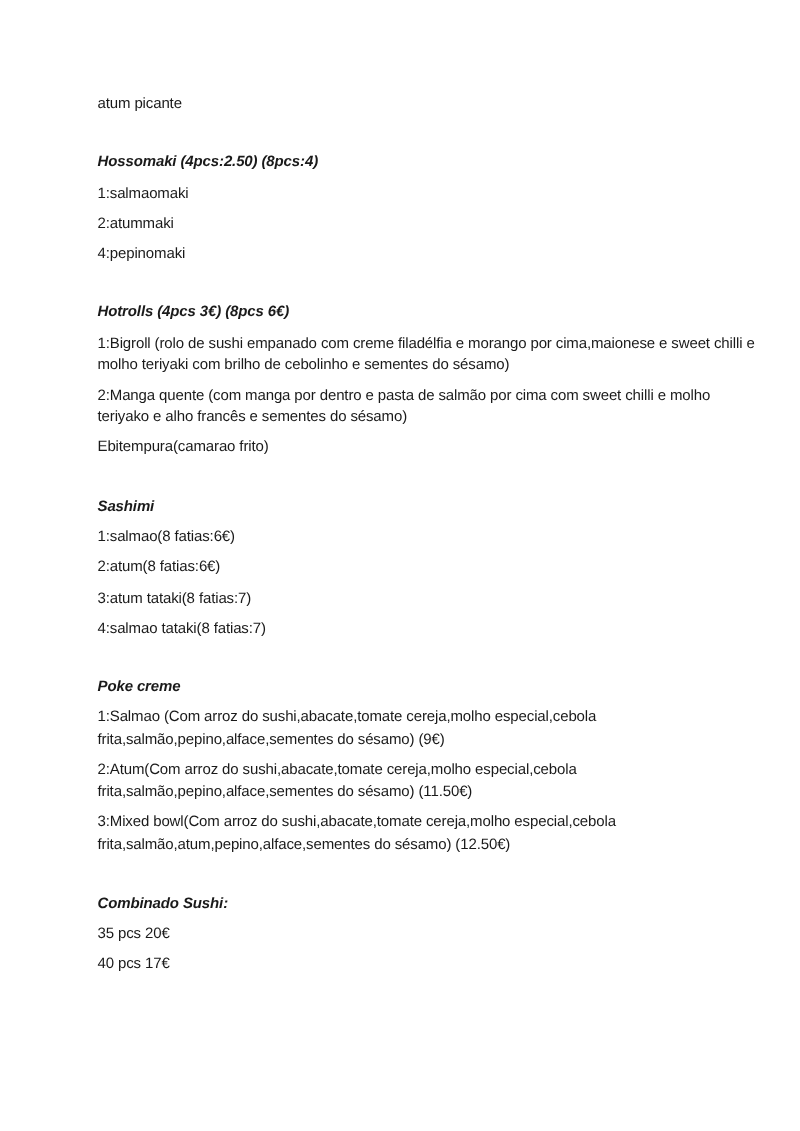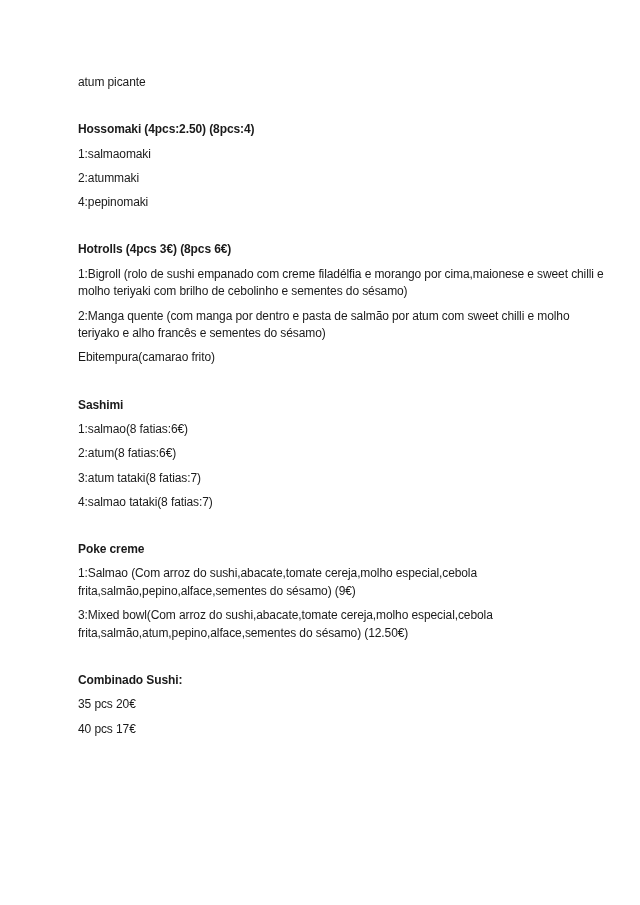--- a/index.html
+++ b/index.html
@@ -24,21 +24,21 @@
   .section { padding-top: 0; }
   .section + .section { padding-top: 23px; }
   .heading, .line {
     margin: 0 0 6.8px 0;
     font-size: 12px;
     line-height: 17.5px;
     color: #1a1a1a;
     white-space: pre;
     letter-spacing: -0.1px;
   }
-  .heading { font-weight: 700; }
+  .heading { font-weight: 700; font-style: italic; }
   .line { font-weight: 400; }
 </style>
 </head>
 <body>
 
 <div class="page">
 
   <div class="section">
     <p class="line">atum picante</p>
   </div>
@@ -47,37 +47,39 @@
     <h2 class="heading">Hossomaki (4pcs:2.50) (8pcs:4)</h2>
     <p class="line">1:salmaomaki</p>
     <p class="line">2:atummaki</p>
     <p class="line">4:pepinomaki</p>
   </div>
 
   <div class="section">
     <h2 class="heading">Hotrolls (4pcs 3€) (8pcs 6€)</h2>
     <p class="line">1:Bigroll (rolo de sushi empanado com creme filadélfia e morango por cima,maionese e sweet chilli e
 molho teriyaki com brilho de cebolinho e sementes do sésamo)</p>
-    <p class="line">2:Manga quente (com manga por dentro e pasta de salmão por atum com sweet chilli e molho
+    <p class="line">2:Manga quente (com manga por dentro e pasta de salmão por cima com sweet chilli e molho
 teriyako e alho francês e sementes do sésamo)</p>
     <p class="line">Ebitempura(camarao frito)</p>
   </div>
 
   <div class="section">
     <h2 class="heading">Sashimi</h2>
     <p class="line">1:salmao(8 fatias:6€)</p>
     <p class="line">2:atum(8 fatias:6€)</p>
     <p class="line">3:atum tataki(8 fatias:7)</p>
     <p class="line">4:salmao tataki(8 fatias:7)</p>
   </div>
 
   <div class="section">
     <h2 class="heading">Poke creme</h2>
     <p class="line">1:Salmao (Com arroz do sushi,abacate,tomate cereja,molho especial,cebola
 frita,salmão,pepino,alface,sementes do sésamo) (9€)</p>
+    <p class="line">2:Atum(Com arroz do sushi,abacate,tomate cereja,molho especial,cebola
+frita,salmão,pepino,alface,sementes do sésamo) (11.50€)</p>
     <p class="line">3:Mixed bowl(Com arroz do sushi,abacate,tomate cereja,molho especial,cebola
 frita,salmão,atum,pepino,alface,sementes do sésamo) (12.50€)</p>
   </div>
 
   <div class="section">
     <h2 class="heading">Combinado Sushi:</h2>
     <p class="line">35 pcs 20€</p>
     <p class="line">40 pcs 17€</p>
   </div>
 

